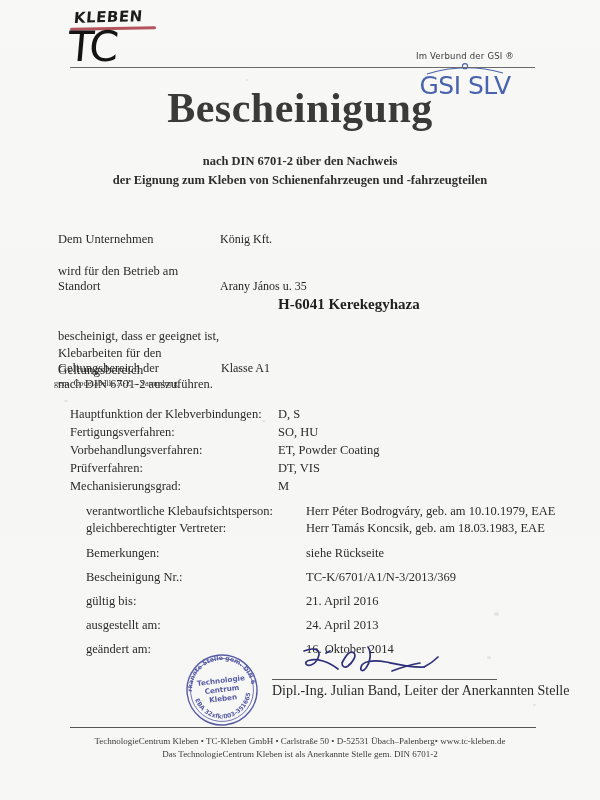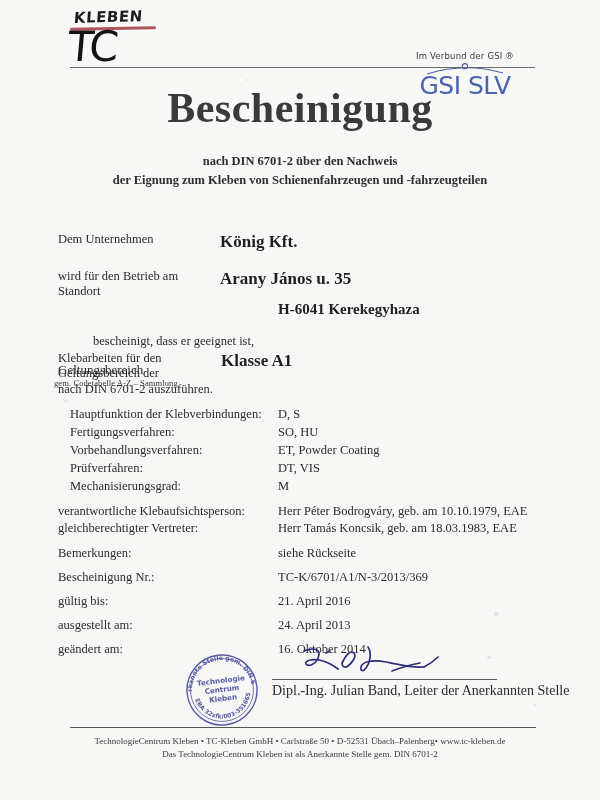--- a/index.html
+++ b/index.html
@@ -134,46 +134,46 @@
   
   .block-company {
     position: absolute;
     top: 232px;
     left: 0;
     width: 600px;
   }
   .row {
     position: relative;
     display: flex;
-    align-items: flex-start;
+    align-items: flex-end;
   }
   .lbl {
     font-size: 12.5px;
     color: #2b2b2b;
     width: 220px;
     flex: 0 0 220px;
     padding-left: 58px;
     box-sizing: border-box;
   }
   .val-bold {
-    font-size: 17px;
-    font-weight: bold;
+    font-size: 12px;
+    font-weight: normal;
     color: #1f1f1f;
   }
 
   .r-company { margin-bottom: 17px; }
   .r-standort { margin-bottom: 2px; }
   .standort-2 {
     margin-left: 278px;
     font-size: 15px;
     font-weight: bold;
     color: #1f1f1f;
     margin-bottom: 16px;
   }
-  .r-bescheinigt { margin-bottom: 2px; padding-left: 35px; }
+  .r-bescheinigt { margin-bottom: 2px; }
   .r-klasse { margin-bottom: 1px; }
   .r-ausfuehren { }
 
   
   .block-geltung {
     position: absolute;
     top: 362px;
     left: 0;
     width: 504px;
   }
@@ -212,20 +212,21 @@
   .block-details {
     position: absolute;
     top: 503px;
     left: 0;
     width: 600px;
   }
   .det-row {
     display: flex;
     align-items: baseline;
     line-height: 17px;
+    padding-left: 28px;
   }
   .det-lbl {
     font-size: 12.5px;
     width: 278px;
     flex: 0 0 278px;
     padding-left: 58px;
     box-sizing: border-box;
     color: #2b2b2b;
   }
   .det-val {

